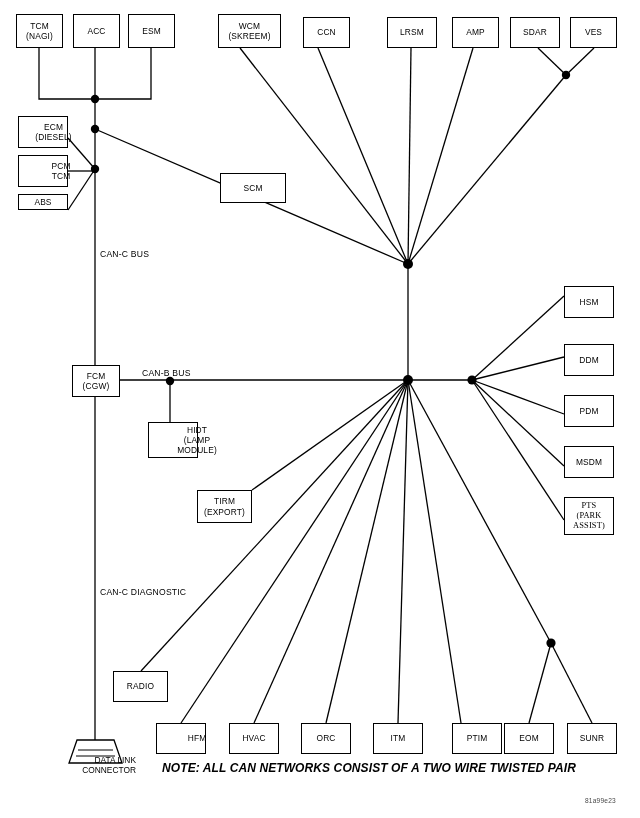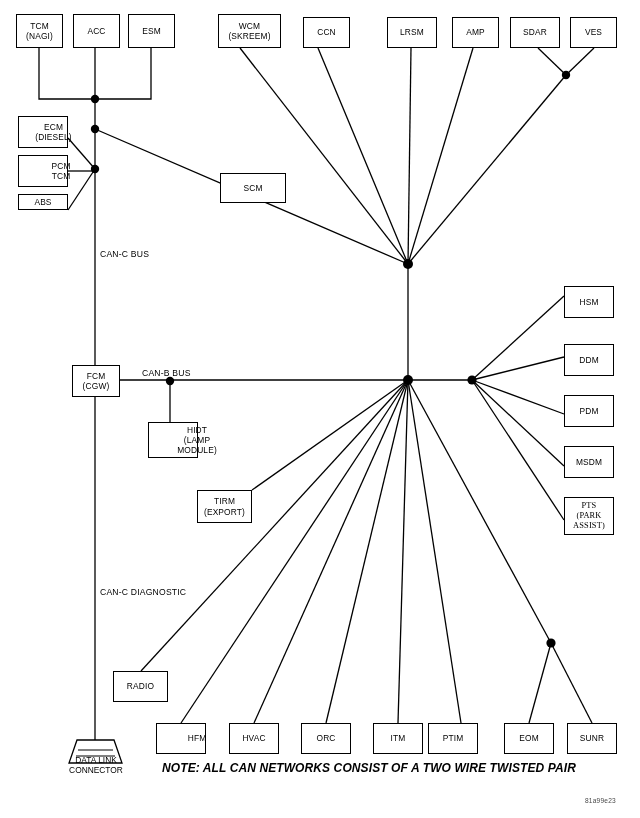--- a/index.html
+++ b/index.html
@@ -164,30 +164,30 @@
       <div class="module-box" style="left: 148px; top: 422px; width: 47px; height: 36px; padding-left: 48px;">HIDT
 (LAMP
 MODULE)</div>
       <div class="module-box" style="left: 197px; top: 490px; width: 55px; height: 33px;">TIRM
 (EXPORT)</div>
       <div class="module-box" style="left: 113px; top: 671px; width: 55px; height: 31px;">RADIO</div>
       <div class="module-box" style="left: 156px; top: 723px; width: 50px; height: 31px; padding-left: 32px;">HFM</div>
       <div class="module-box" style="left: 229px; top: 723px; width: 50px; height: 31px;">HVAC</div>
       <div class="module-box" style="left: 301px; top: 723px; width: 50px; height: 31px;">ORC</div>
       <div class="module-box" style="left: 373px; top: 723px; width: 50px; height: 31px;">ITM</div>
-      <div class="module-box" style="left: 428px; top: 723px; width: 50px; height: 31px;">PTIM</div>
+      <div class="module-box" style="left: 452px; top: 723px; width: 50px; height: 31px;">PTIM</div>
       <div class="module-box" style="left: 504px; top: 723px; width: 50px; height: 31px;">EOM</div>
       <div class="module-box" style="left: 567px; top: 723px; width: 50px; height: 31px;">SUNR</div>
     </div>
   <div id="label-layer">
       <div class="bus-label" style="left: 100px; top: 249px;">CAN-C BUS</div>
       <div class="bus-label" style="left: 142px; top: 368px;">CAN-B BUS</div>
       <div class="bus-label" style="left: 100px; top: 587px;">CAN-C DIAGNOSTIC</div>
     </div>
 
-  <div class="dlc-label" style="left: 56px; top: 755px; width: 80px;">DATA LINK
+  <div class="dlc-label" style="left: 56px; top: 755px; width: 80px; text-align: right;">DATA LINK
 CONNECTOR</div>
 
   <div class="note-text" style="left:162px; top:761px;">NOTE: ALL CAN NETWORKS CONSIST OF A TWO WIRE TWISTED PAIR</div>
 
   <div class="corner-code" style="left:585px; top:797px;">81a99e23</div>
 
 </div>
 
 </body></html>

